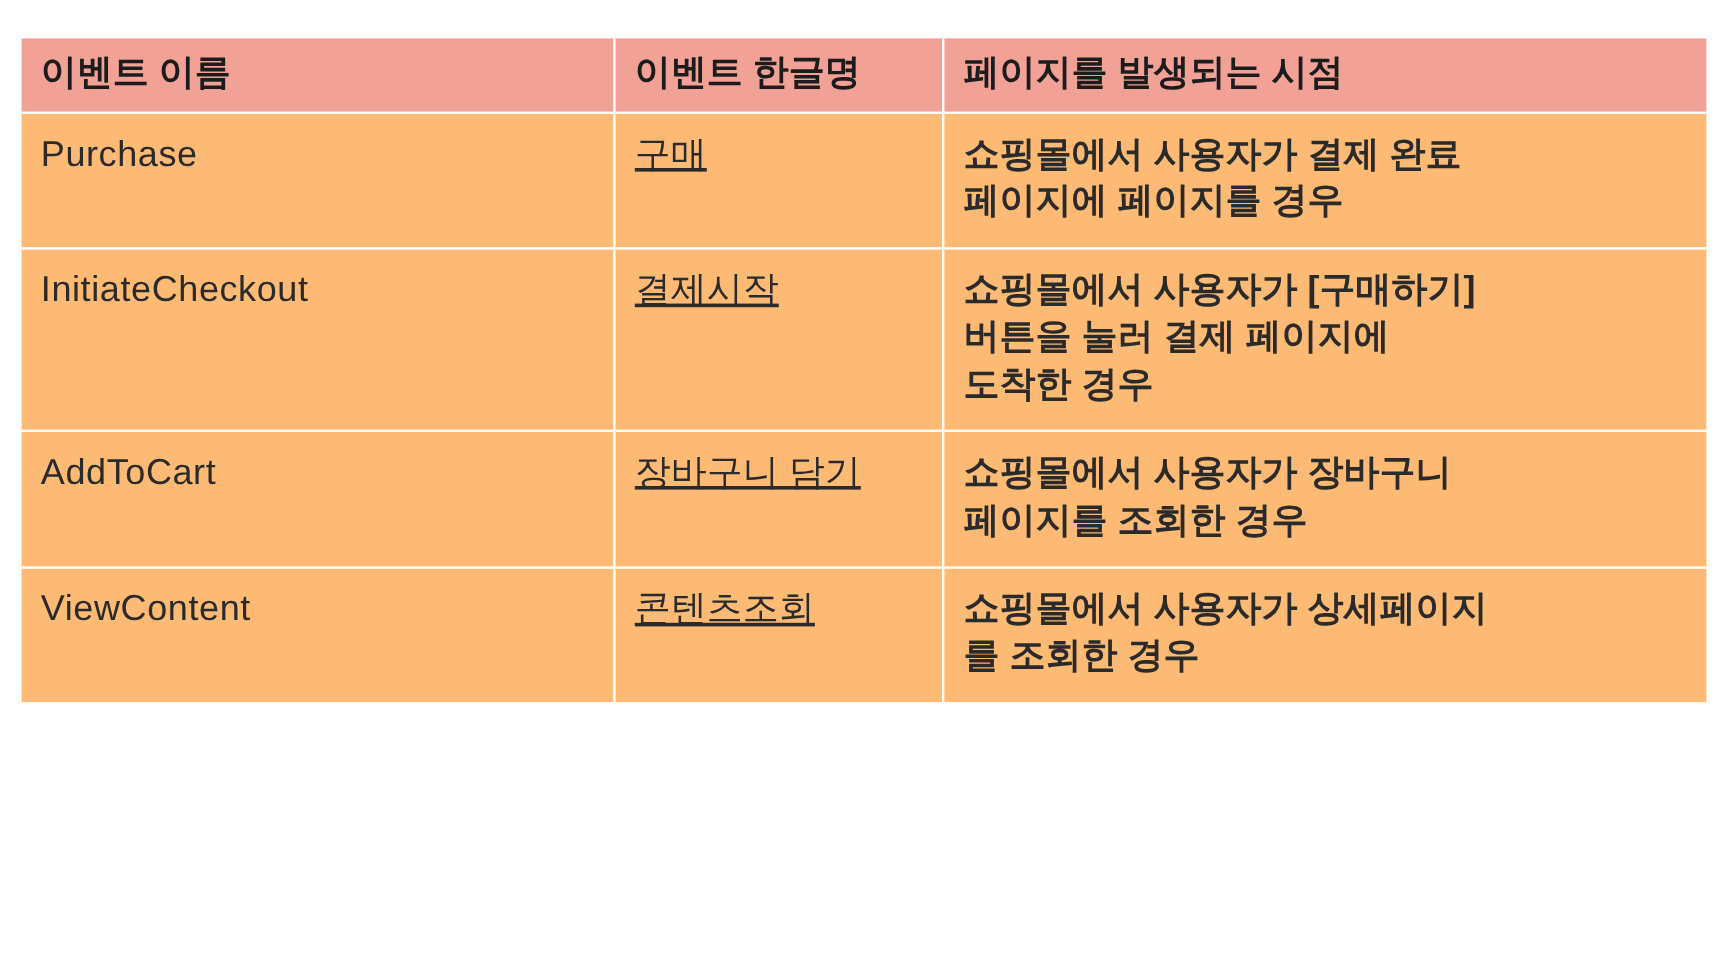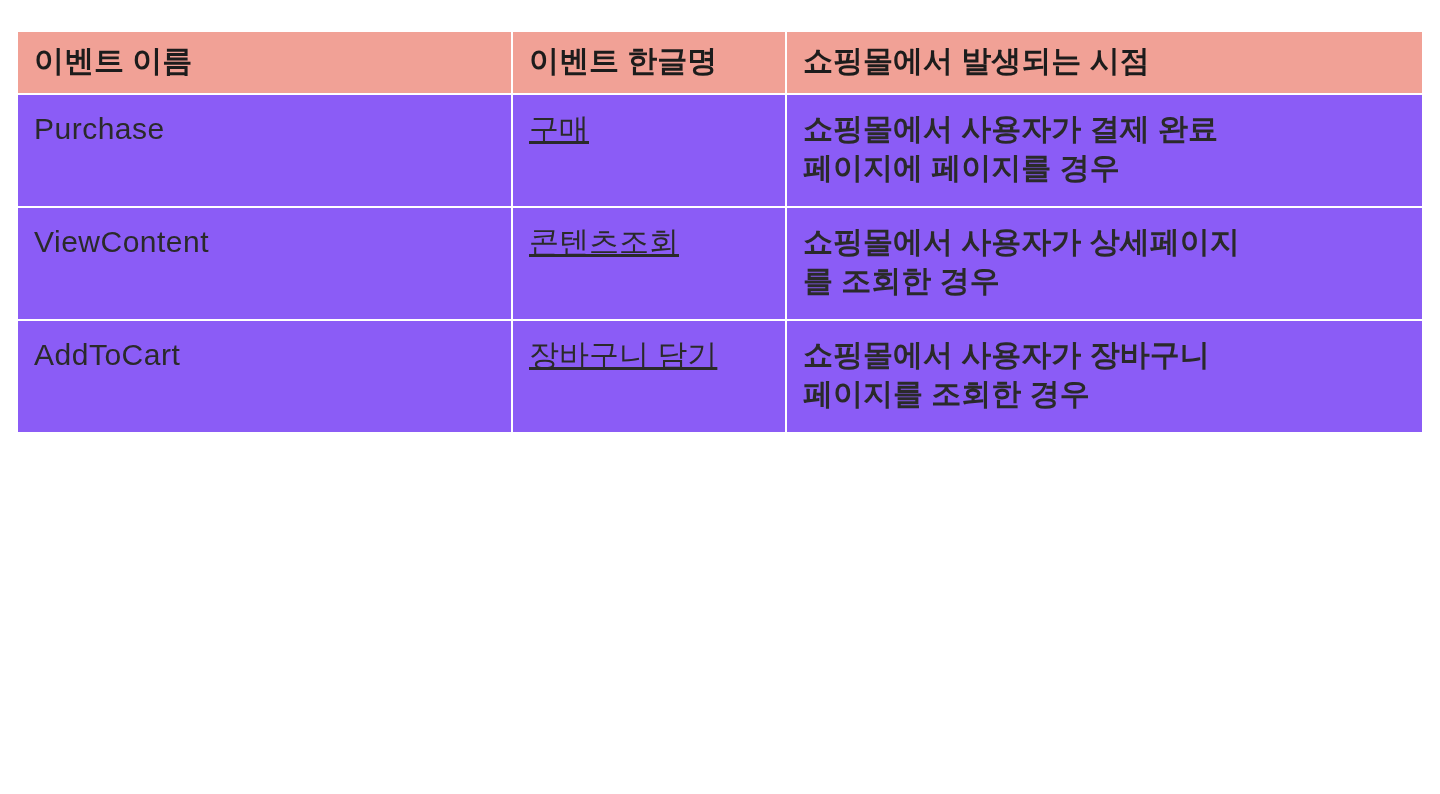--- a/index.html
+++ b/index.html
@@ -34,21 +34,21 @@
     text-align: left;
     padding: 12px 16px 14px 16px;
     vertical-align: middle;
     line-height: 1.15;
     border-right: 2px solid #ffffff;
   }
   table.event-table thead th:last-child {
     border-right: none;
   }
   table.event-table tbody td {
-    background: #8b5cf6;
+    background: #fdba74;
     color: #2a2a2a;
     font-size: 30px;
     font-weight: 400;
     text-align: left;
     padding: 14px 16px 18px 16px;
     vertical-align: top;
     line-height: 1.32;
     border-top: 2px solid #ffffff;
     border-right: 2px solid #ffffff;
   }
@@ -82,43 +82,52 @@
   <table class="event-table">
     <colgroup>
       <col class="col-name">
       <col class="col-korean">
       <col class="col-desc">
     </colgroup>
     <thead>
       <tr>
         <th>이벤트 이름</th>
         <th>이벤트 한글명</th>
-        <th>쇼핑몰에서 발생되는 시점</th>
+        <th>페이지를 발생되는 시점</th>
       </tr>
     </thead>
     <tbody>
       <tr>
         <td class="cell-name">Purchase</td>
         <td class="cell-korean">구매</td>
         <td class="cell-desc">
           <span class="desc-line">쇼핑몰에서 사용자가 결제 완료</span>
           <span class="desc-line">페이지에 페이지를 경우</span>
         </td>
       </tr>
       <tr>
-        <td class="cell-name">ViewContent</td>
-        <td class="cell-korean">콘텐츠조회</td>
+        <td class="cell-name">InitiateCheckout</td>
+        <td class="cell-korean">결제시작</td>
         <td class="cell-desc">
-          <span class="desc-line">쇼핑몰에서 사용자가 상세페이지</span>
-          <span class="desc-line">를 조회한 경우</span>
+          <span class="desc-line">쇼핑몰에서 사용자가 [구매하기]</span>
+          <span class="desc-line">버튼을 눌러 결제 페이지에</span>
+          <span class="desc-line">도착한 경우</span>
         </td>
       </tr>
       <tr>
         <td class="cell-name">AddToCart</td>
         <td class="cell-korean">장바구니 담기</td>
         <td class="cell-desc">
           <span class="desc-line">쇼핑몰에서 사용자가 장바구니</span>
           <span class="desc-line">페이지를 조회한 경우</span>
         </td>
       </tr>
+      <tr>
+        <td class="cell-name">ViewContent</td>
+        <td class="cell-korean">콘텐츠조회</td>
+        <td class="cell-desc">
+          <span class="desc-line">쇼핑몰에서 사용자가 상세페이지</span>
+          <span class="desc-line">를 조회한 경우</span>
+        </td>
+      </tr>
     </tbody>
   </table>
 </div>
 
 </body></html>

